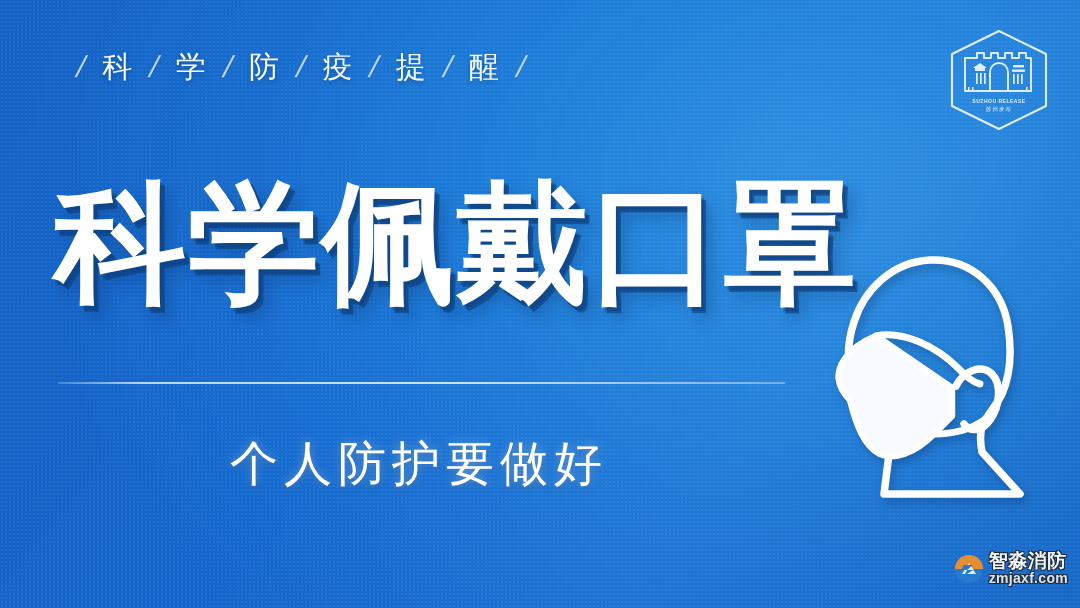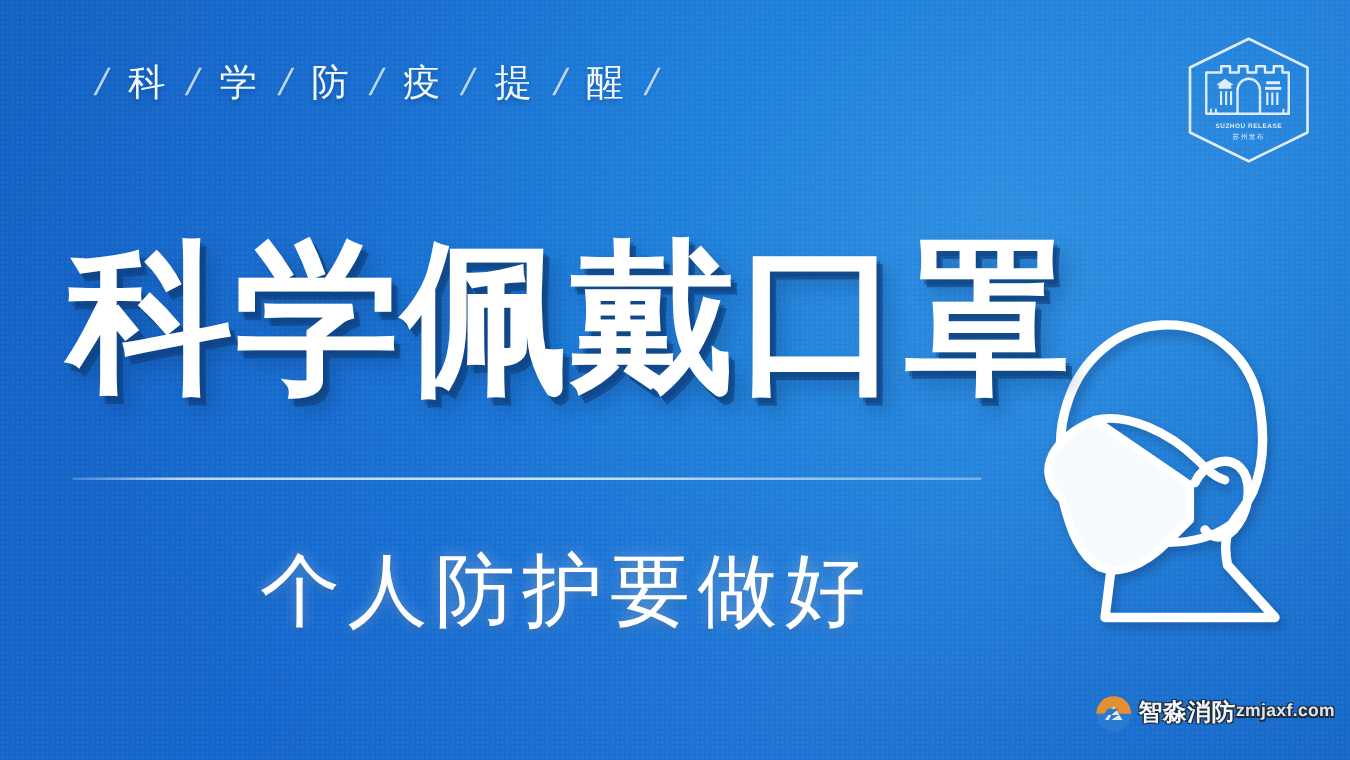--- a/index.html
+++ b/index.html
@@ -68,21 +68,21 @@
     position:absolute;
     right:28px; top:28px;
     width:106px; height:104px;
     z-index:5;
     opacity:.95;
   }
 
   
   #headline {
     position:absolute;
-    left:54px; top:189px;
+    left:54px; top:178px;
     z-index:4;
     font-size:132px;
     font-weight:bold;
     line-height:1;
     letter-spacing:2px;
     color:#ffffff;
     white-space:nowrap;
     text-shadow:
        5px 6px 0 rgba(13,62,122,.62),
        3px 4px 0 rgba(18,76,142,.55),
@@ -94,23 +94,23 @@
     position:absolute;
     left:58px; top:382px;
     width:727px; height:2px;
     background:linear-gradient(90deg, rgba(205,228,248,.25) 0%, rgba(214,234,250,.85) 12%, rgba(222,239,252,.9) 55%, rgba(205,228,248,.45) 100%);
     z-index:3;
   }
 
   
   #subtitle {
     position:absolute;
-    left:208px; top:440px;
+    left:230px; top:440px;
     z-index:4;
-    font-size:64px;
+    font-size:48px;
     font-weight:500;
     line-height:1;
     letter-spacing:6px;
     color:#ffffff;
     white-space:nowrap;
     text-shadow:0 0 10px rgba(180,215,245,.55), 0 3px 7px rgba(9,50,108,.45);
     text-align:right;
   }
 
   
@@ -125,21 +125,21 @@
   #watermark {
     position:absolute;
     right:12px; bottom:22px;
     display:flex;
     align-items:center;
     gap:5px;
     z-index:8;
     opacity:.94;
   }
   #watermark .wm-mark { width:30px; height:30px; flex:0 0 auto; }
-  #watermark .wm-txt { display:flex; flex-direction:row; line-height:1.05; }
+  #watermark .wm-txt { display:flex; flex-direction:column; line-height:1.05; }
   #watermark .wm-cn {
     font-size:19px; font-weight:bold; color:#ffffff;
     letter-spacing:.5px;
     text-shadow:1px 1px 0 #20272e, -1px 1px 0 #20272e, 1px -1px 0 #20272e, -1px -1px 0 #20272e;
   }
   #watermark .wm-url {
     font-size:14px; font-weight:bold; color:#e8edf2;
     letter-spacing:.3px;
     text-shadow:1px 1px 0 #20272e, -1px 1px 0 #20272e, 1px -1px 0 #20272e, -1px -1px 0 #20272e;
     text-align:center;

